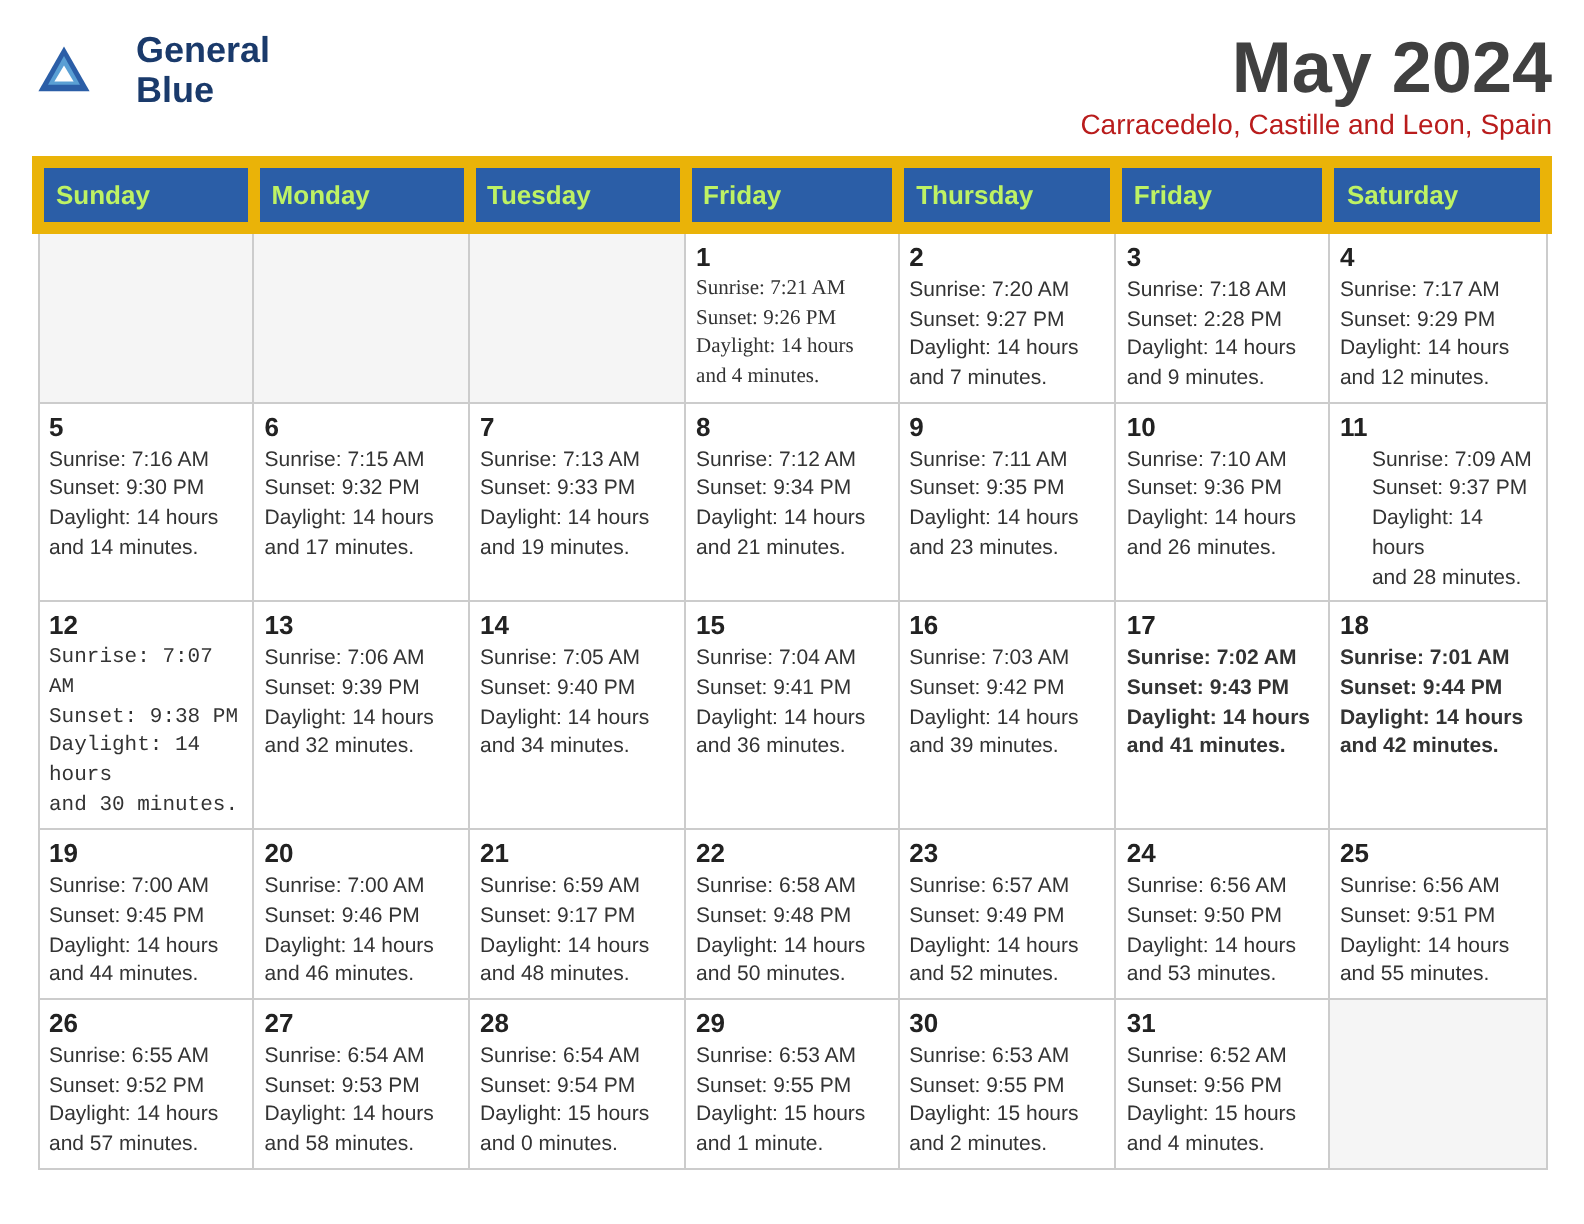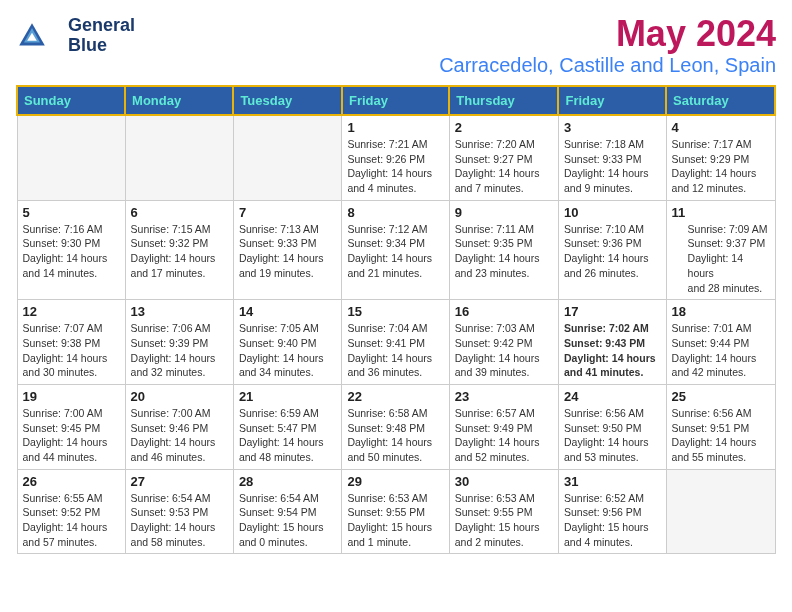--- a/index.html
+++ b/index.html
@@ -33,41 +33,41 @@
     .logo-icon {
       width: 32px;
       height: 32px;
     }
     .title-area {
       text-align: right;
     }
     .month-title {
       font-size: 36px;
       font-weight: bold;
-      color: #be185d;
+      color: #404040;
       line-height: 1;
     }
     .location-title {
-      font-size: 20px;
-      color: #3b82f6;
+      font-size: 14px;
+      color: #b91c1c;
       margin-top: 2px;
     }
     .calendar-table {
       width: 100%;
       border-collapse: collapse;
       font-size: 11px;
     }
     .calendar-table th {
       background-color: #2b5ea7;
-      color: #5eead4;
+      color: #bef264;
       text-align: left;
       padding: 6px 6px;
       font-size: 13px;
       font-weight: bold;
-      border: 2px solid #eab308;
+      border: 6px solid #eab308;
     }
     .calendar-table td {
       border: 1px solid #ccc;
       vertical-align: top;
       padding: 4px 5px;
       width: 113px;
       min-height: 70px;
       height: 80px;
       background: #fff;
     }
@@ -122,36 +122,36 @@
         <th>Saturday</th>
       </tr>
   </thead>
   <tbody id="calendar-body">
   <tr>
         <td class="empty"></td>
         <td class="empty"></td>
         <td class="empty"></td>
         <td>
           <div class="day-number">1</div>
-          <div class="day-info" style="white-space: pre-line;">Sunrise: 7:21 AM
+          <div class="day-info" style="white-space: pre-line; font-family: Liberation Serif, serif;">Sunrise: 7:21 AM
 Sunset: 9:26 PM
 Daylight: 14 hours
 and 4 minutes.</div>
         </td>
         <td>
           <div class="day-number">2</div>
           <div class="day-info" style="white-space: pre-line;">Sunrise: 7:20 AM
 Sunset: 9:27 PM
 Daylight: 14 hours
 and 7 minutes.</div>
         </td>
         <td>
           <div class="day-number">3</div>
           <div class="day-info" style="white-space: pre-line;">Sunrise: 7:18 AM
-Sunset: 9:33 PM
+Sunset: 2:28 PM
 Daylight: 14 hours
 and 9 minutes.</div>
         </td>
         <td>
           <div class="day-number">4</div>
           <div class="day-info" style="white-space: pre-line;">Sunrise: 7:17 AM
 Sunset: 9:29 PM
 Daylight: 14 hours
 and 12 minutes.</div>
         </td>
@@ -203,21 +203,21 @@
           <div class="day-number">11</div>
           <div class="day-info" style="white-space: pre-line; margin-left: 16px;">Sunrise: 7:09 AM
 Sunset: 9:37 PM
 Daylight: 14 hours
 and 28 minutes.</div>
         </td>
       </tr>
       <tr>
         <td>
           <div class="day-number">12</div>
-          <div class="day-info" style="white-space: pre-line;">Sunrise: 7:07 AM
+          <div class="day-info" style="white-space: pre-line; font-family: Liberation Mono, monospace;">Sunrise: 7:07 AM
 Sunset: 9:38 PM
 Daylight: 14 hours
 and 30 minutes.</div>
         </td>
         <td>
           <div class="day-number">13</div>
           <div class="day-info" style="white-space: pre-line;">Sunrise: 7:06 AM
 Sunset: 9:39 PM
 Daylight: 14 hours
 and 32 minutes.</div>
@@ -245,21 +245,21 @@
         </td>
         <td>
           <div class="day-number">17</div>
           <div class="day-info" style="white-space: pre-line; font-weight: bold;">Sunrise: 7:02 AM
 Sunset: 9:43 PM
 Daylight: 14 hours
 and 41 minutes.</div>
         </td>
         <td>
           <div class="day-number">18</div>
-          <div class="day-info" style="white-space: pre-line;">Sunrise: 7:01 AM
+          <div class="day-info" style="white-space: pre-line; font-weight: bold;">Sunrise: 7:01 AM
 Sunset: 9:44 PM
 Daylight: 14 hours
 and 42 minutes.</div>
         </td>
       </tr>
       <tr>
         <td>
           <div class="day-number">19</div>
           <div class="day-info" style="white-space: pre-line;">Sunrise: 7:00 AM
 Sunset: 9:45 PM
@@ -269,21 +269,21 @@
         <td>
           <div class="day-number">20</div>
           <div class="day-info" style="white-space: pre-line;">Sunrise: 7:00 AM
 Sunset: 9:46 PM
 Daylight: 14 hours
 and 46 minutes.</div>
         </td>
         <td>
           <div class="day-number">21</div>
           <div class="day-info" style="white-space: pre-line;">Sunrise: 6:59 AM
-Sunset: 5:47 PM
+Sunset: 9:17 PM
 Daylight: 14 hours
 and 48 minutes.</div>
         </td>
         <td>
           <div class="day-number">22</div>
           <div class="day-info" style="white-space: pre-line;">Sunrise: 6:58 AM
 Sunset: 9:48 PM
 Daylight: 14 hours
 and 50 minutes.</div>
         </td>

